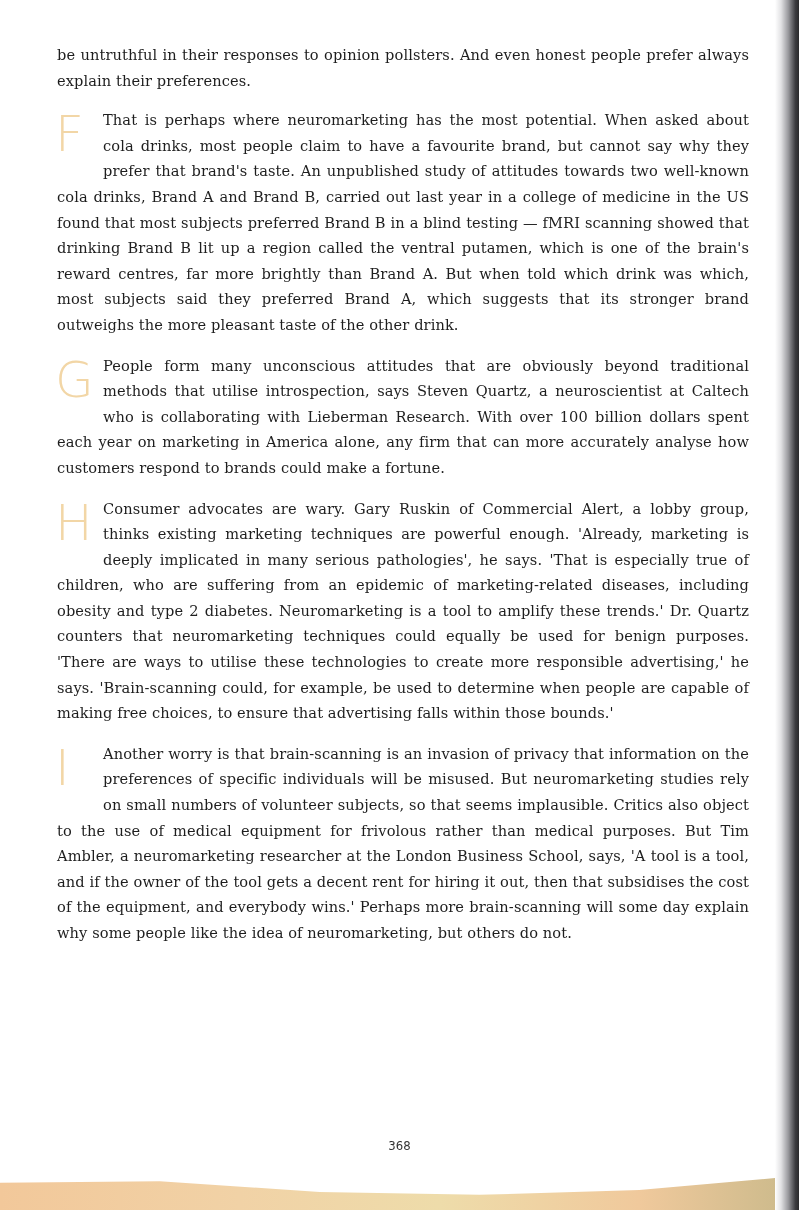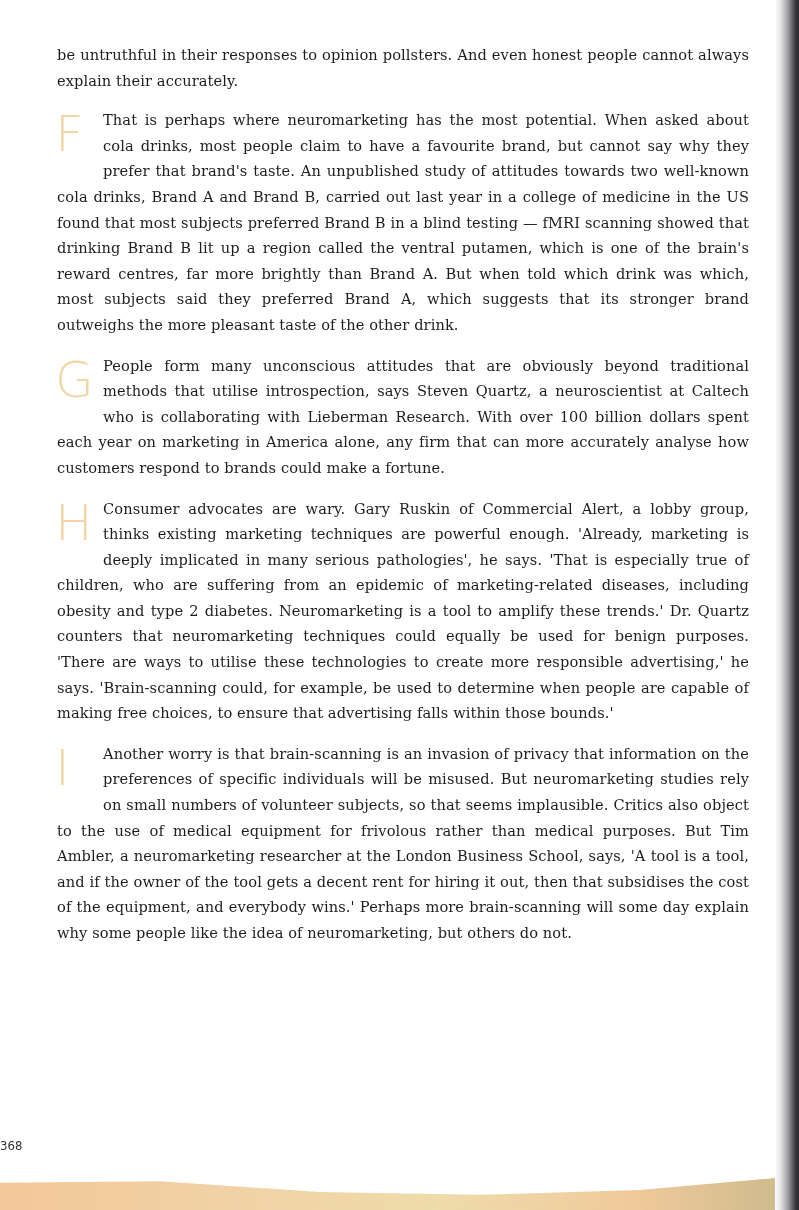--- a/index.html
+++ b/index.html
@@ -66,34 +66,34 @@
       height: 50px;
       margin-top: 4px;
       margin-right: 2px;
       margin-left: -2px;
     }
     .page-number {
       position: absolute;
       top: 1138px;
       left: 0;
       width: 799px;
-      text-align: left;
+      text-align: center;
       font-family: "DejaVu Sans Condensed", "DejaVu Sans", sans-serif;
       font-size: 13px;
       color: #333;
     }
   </style>
 </head>
 <body>
 
 <div class="page">
 
   <div class="text-block">
 
-    <p class="para first">be untruthful in their responses to opinion pollsters. And even honest people cannot always explain their accurately.</p>
+    <p class="para first">be untruthful in their responses to opinion pollsters. And even honest people prefer always explain their preferences.</p>
 
     <div class="para drop-wrap">
       <span class="drop-cap">F</span>
       <span>That is perhaps where neuromarketing has the most potential. When asked about cola drinks, most people claim to have a favourite brand, but cannot say why they prefer that brand's taste. An unpublished study of attitudes towards two well-known cola drinks, Brand A and Brand B, carried out last year in a college of medicine in the US found that most subjects preferred Brand B in a blind testing — fMRI scanning showed that drinking Brand B lit up a region called the ventral putamen, which is one of the brain's reward centres, far more brightly than Brand A. But when told which drink was which, most subjects said they preferred Brand A, which suggests that its stronger brand outweighs the more pleasant taste of the other drink.</span>
     </div>
 
     <div class="para drop-wrap">
       <span class="drop-cap">G</span>
       <span>People form many unconscious attitudes that are obviously beyond traditional methods that utilise introspection, says Steven Quartz, a neuroscientist at Caltech who is collaborating with Lieberman Research. With over 100 billion dollars spent each year on marketing in America alone, any firm that can more accurately analyse how customers respond to brands could make a fortune.</span>
     </div>

